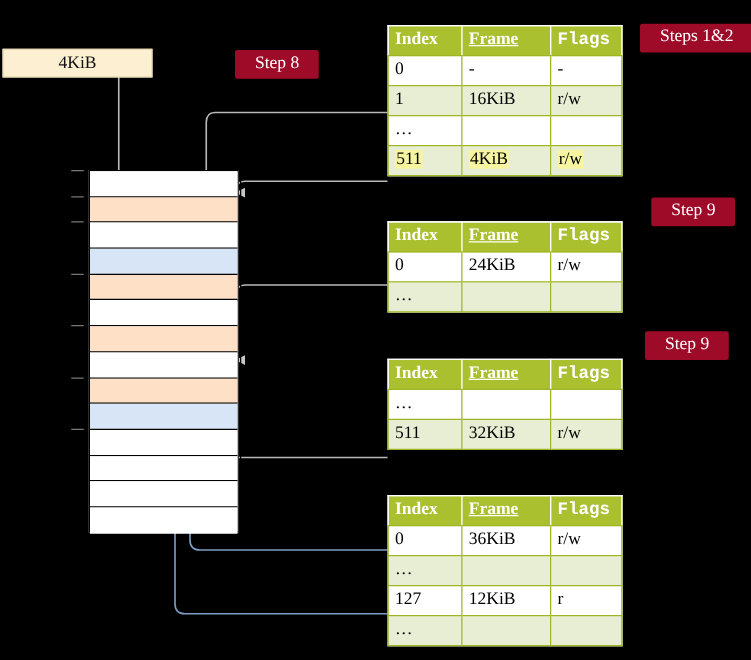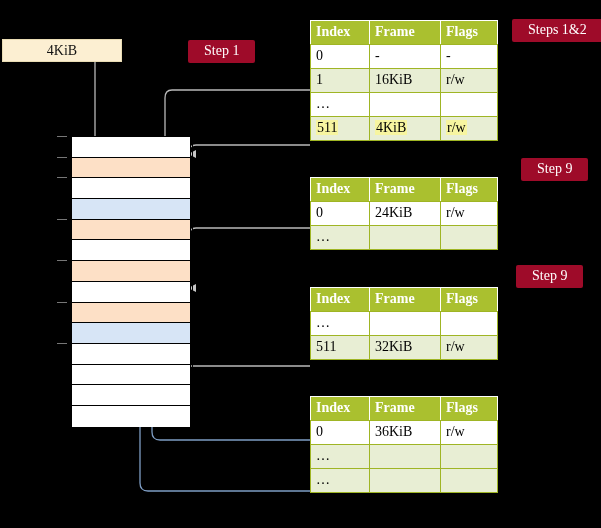--- a/index.html
+++ b/index.html
@@ -26,22 +26,22 @@
           font-size:14px;line-height:1;
           padding:4px 5px 5px;height:14px;vertical-align:middle;}
   .ptable th{background:#aac02f;color:#fff;font-weight:bold;
           text-align:left;border-color:#fff;border-bottom-color:#9fb524;}
   .ptable tr.odd td{background:#fff;}
   .ptable tr.even td{background:#e8eed4;}
   .ptable td.c-index{width:48px;}
   .ptable td.c-frame{width:60px;}
   .ptable td.c-flags{width:46px;}
   .ptable th.c-index{width:48px;}
-  .ptable th.c-frame{width:60px;}
-  .ptable th.c-flags{width:46px;}
+  .ptable th.c-frame{width:60px;text-decoration:underline;}
+  .ptable th.c-flags{width:46px;font-family:Liberation Mono, monospace;}
   .hl{background:#f7f5a0;padding:0 1px;}
 
   
   .memcol{position:absolute;border:1px solid #000;background:#fff;
           box-sizing:border-box;}
   .memrow{position:absolute;left:0;right:0;box-sizing:border-box;
           border-bottom:1px solid #000;}
   .memrow.last{border-bottom:none;}
   .m-free{background:#fff;}
   .m-orange{background:#fde0c6;}
@@ -99,21 +99,21 @@
       <div class="memrow m-orange" style="top: 165.6px; height: 20.7px; background: rgb(253, 224, 198);"></div>
       <div class="memrow m-blue" style="top: 186.3px; height: 20.7px; background: rgb(215, 229, 246);"></div>
       <div class="memrow m-free" style="top: 207px; height: 20.7px; background: rgb(255, 255, 255);"></div>
       <div class="memrow m-free" style="top: 227.7px; height: 20.7px; background: rgb(255, 255, 255);"></div>
       <div class="memrow m-free" style="top: 248.4px; height: 20.7px; background: rgb(255, 255, 255);"></div>
       <div class="memrow m-free last" style="top: 269.1px; height: 20.7px; background: rgb(255, 255, 255);"></div>
       <div class="memdiv" style="left: 120px;"></div>
     </div>
 
   <div class="badge" style="left:188px;top:40px;">
-    <span>Step 1</span>
+    <span>Step 8</span>
   </div>
   <div class="badge" style="left:512px;top:19px;">
     <span>Steps 1&amp;2</span>
   </div>
   <div class="badge" style="left:521px;top:158px;">
     <span>Step 9</span>
   </div>
   <div class="badge" style="left:516px;top:265px;">
     <span>Step 9</span>
   </div>
@@ -203,20 +203,25 @@
         <tbody>
           <tr class="odd">
             <td class="c-index">0</td>
             <td class="c-frame">36KiB</td>
             <td class="c-flags">r/w</td>
           </tr>
           <tr class="even">
             <td class="c-index">…</td>
             <td class="c-frame">&nbsp;</td>
             <td class="c-flags">&nbsp;</td>
+          </tr>
+          <tr class="odd">
+            <td class="c-index">127</td>
+            <td class="c-frame">12KiB</td>
+            <td class="c-flags">r</td>
           </tr>
           <tr class="even">
             <td class="c-index">…</td>
             <td class="c-frame">&nbsp;</td>
             <td class="c-flags">&nbsp;</td>
           </tr>
         </tbody>
       </table>
     </div>
 

